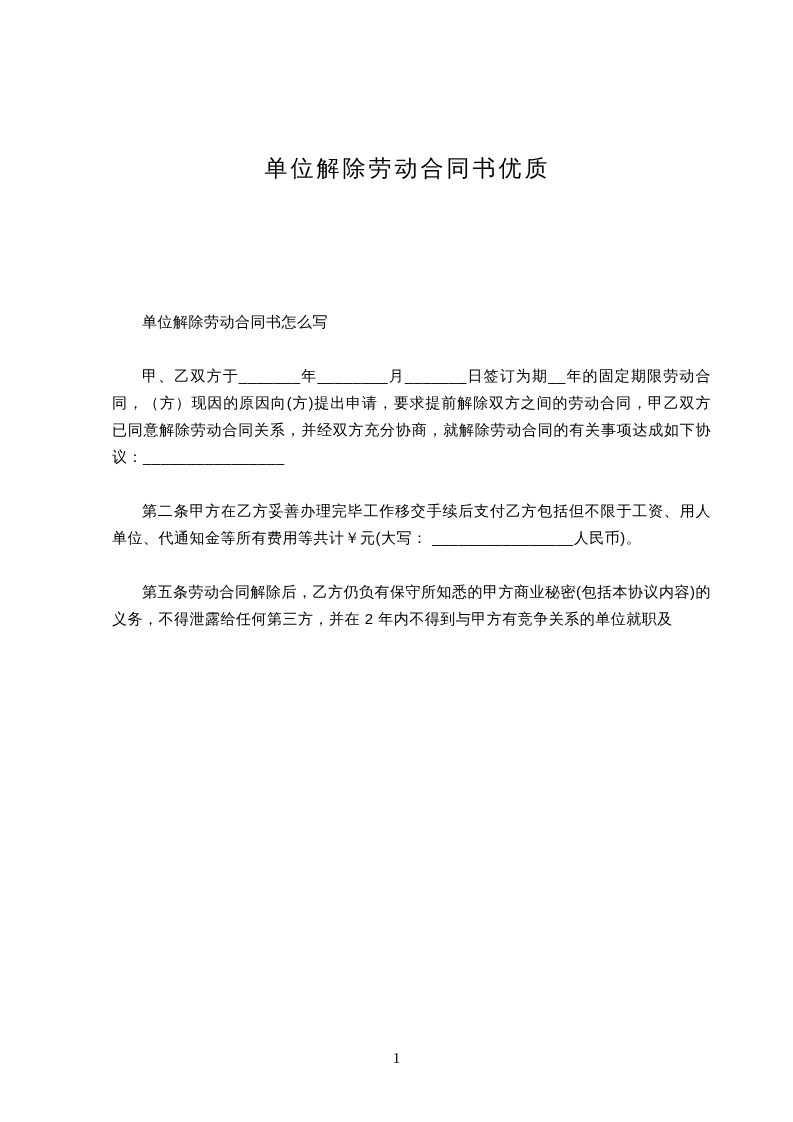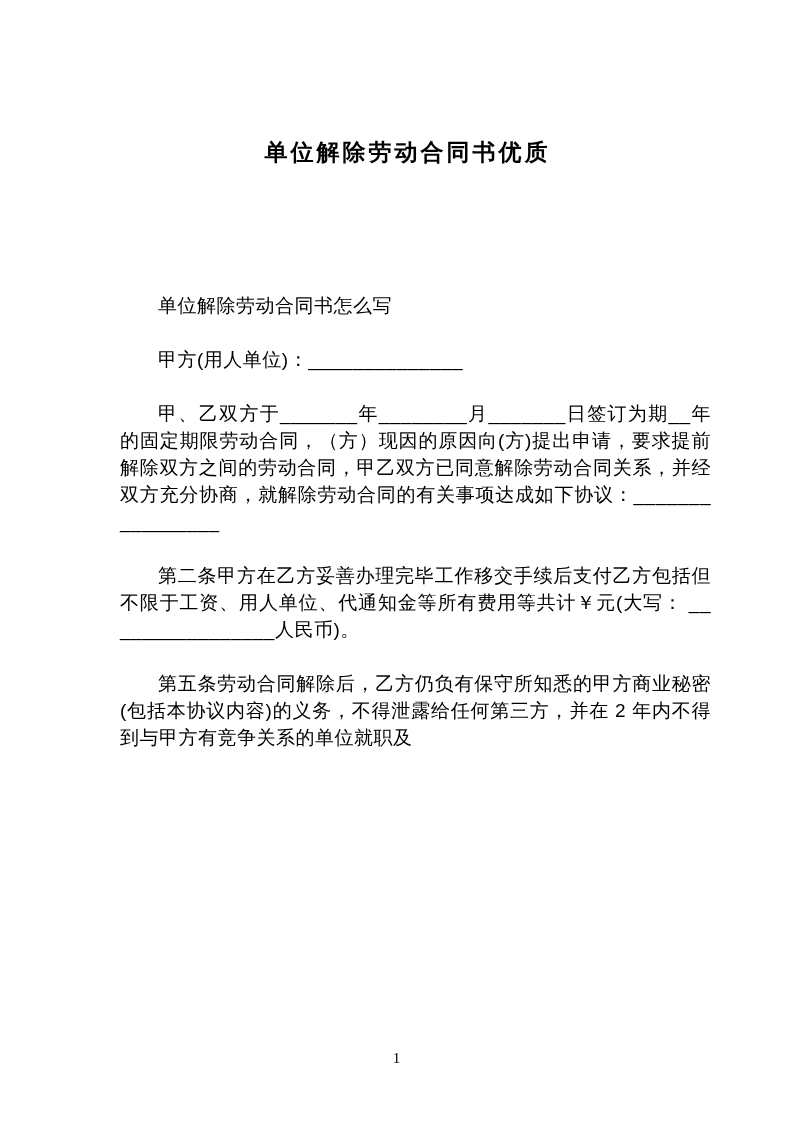--- a/index.html
+++ b/index.html
@@ -13,31 +13,31 @@
     height: 1122px;
     background: #ffffff;
     overflow: hidden;
     font-family: "Liberation Sans", "DejaVu Sans", sans-serif;
     color: #000000;
   }
   .content {
     padding: 136px 82px 0 104px;
   }
   .doc-title {
-    margin: 0 0 124px 0;
+    margin: 16px 0 124px 0;
     font-size: 23px;
-    font-weight: bold;
+    font-weight: normal;
     line-height: 32px;
     text-align: center;
     letter-spacing: 3px;
     white-space: nowrap;
   }
   .para {
-    margin: 27px 0 0 16px;
-    font-size: 19px;
+    margin: 27px 0 0 8px;
+    font-size: 15px;
     line-height: 27px;
     text-align: justify;
     text-indent: 2em;
     letter-spacing: 0.5px;
     word-break: break-all;
     overflow-wrap: break-word;
   }
   .para.first {
     margin-top: 0;
   }
@@ -53,19 +53,18 @@
     color: #000000;
   }
 </style>
 </head>
 <body>
 
 <div class="page">
   <div class="content">
     <h1 class="doc-title">单位解除劳动合同书优质</h1>
     <p class="para first">单位解除劳动合同书怎么写</p>
-    <p class="para">甲方(用人单位)：______________</p>
     <p class="para">甲、乙双方于_______年________月_______日签订为期__年的固定期限劳动合同，（方）现因的原因向(方)提出申请，要求提前解除双方之间的劳动合同，甲乙双方已同意解除劳动合同关系，并经双方充分协商，就解除劳动合同的有关事项达成如下协议：________________</p>
     <p class="para">第二条甲方在乙方妥善办理完毕工作移交手续后支付乙方包括但不限于工资、用人单位、代通知金等所有费用等共计￥元(大写： ________________人民币)。</p>
     <p class="para">第五条劳动合同解除后，乙方仍负有保守所知悉的甲方商业秘密(包括本协议内容)的义务，不得泄露给任何第三方，并在 2 年内不得到与甲方有竞争关系的单位就职及</p>
   </div>
   <div class="page-number">1</div>
 </div>
 
 </body></html>

